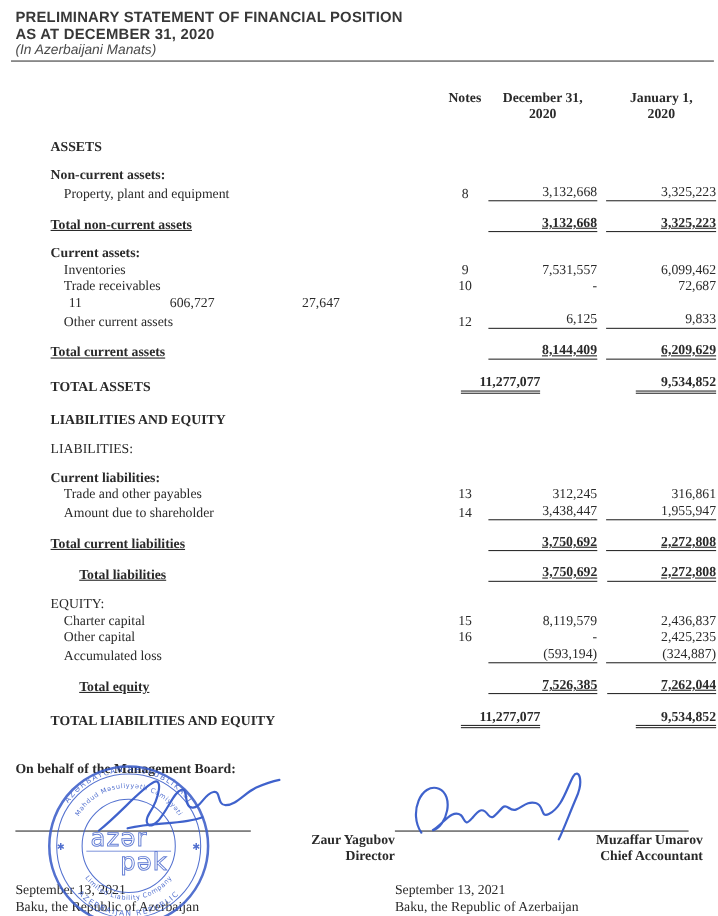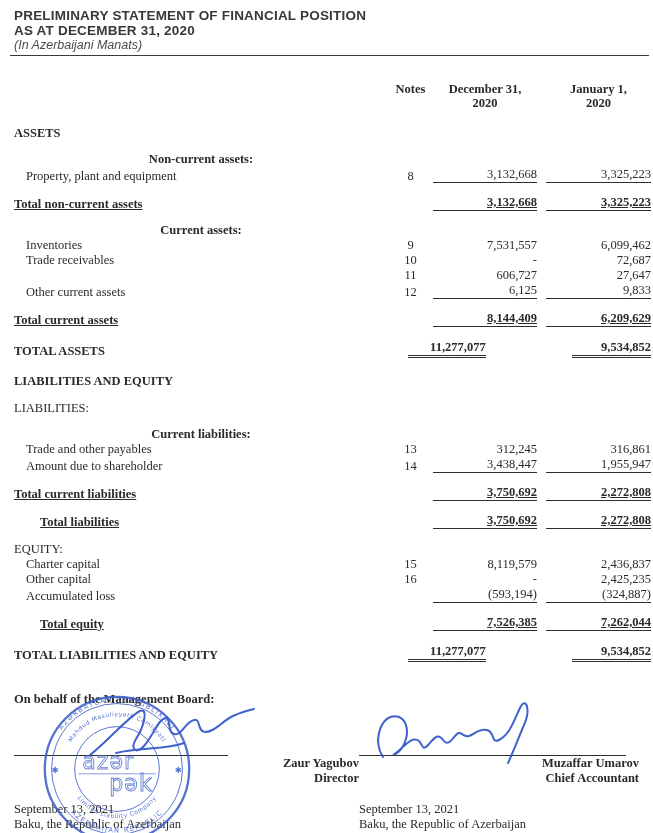--- a/index.html
+++ b/index.html
@@ -9,36 +9,36 @@
         padding:8px 2px 16px 14px;box-sizing:border-box;}
 
   
   .title{font-family:"Liberation Sans","DejaVu Sans",sans-serif;
          font-weight:bold;font-size:13.5px;line-height:15px;color:#383838;letter-spacing:.2px;}
   .subtitle{font-family:"Liberation Sans","DejaVu Sans",sans-serif;
             font-style:italic;font-size:12.5px;line-height:15px;color:#4a4a4a;}
   .rule{height:0;border-bottom:1.6px solid #3a3a3a;margin:2px 0 0 -4px;width:639px;}
 
   
-  .frow{display:flex;align-items:flex-end;font-size:12.5px;line-height:14px;}
+  .frow{display:flex;align-items:flex-end;font-size:12.5px;line-height:14px;margin-left:32px;}
   .c-label{width:374px;}
   .c-note{width:45px;text-align:center;}
   .c-v1{width:104px;text-align:right;box-sizing:border-box;}
   .c-sp{width:9px;}
   .c-v2{width:105px;text-align:right;box-sizing:border-box;}
 
   .thead{margin-top:26px;align-items:flex-start;font-weight:bold;}
   .thead .c-v1,.thead .c-v2,.thead .c-note{text-align:center;}
 
   .ul{border-bottom:1.4px solid #2e2e2e;padding-bottom:1px;}
   .dul{border-bottom:3px double #2e2e2e;padding-bottom:1px;}
 
-  .frow.item{margin-top:1px;justify-content:flex-end;}
+  .frow.item{margin-top:1px;}
   .frow.section{margin-top:16px;}
-  .frow.subhead{margin-top:12px;text-align:center;}
+  .frow.subhead{margin-top:12px;}
   .frow.plain{margin-top:13px;}
   .frow.total{margin-top:12px;text-decoration:underline;}
   .frow.grandtotal{margin-top:13px;gap:40px;}
   .frow.section .c-label,.frow.subhead .c-label{font-weight:bold;}
   .frow.total .c-label,.frow.total .c-v1,.frow.total .c-v2,
   .frow.grandtotal .c-label,.frow.grandtotal .c-v1,.frow.grandtotal .c-v2{font-weight:bold;}
   .ind1 .c-label{padding-left:12px;box-sizing:border-box;}
   .ind2 .c-label{padding-left:26px;box-sizing:border-box;}
 
   

